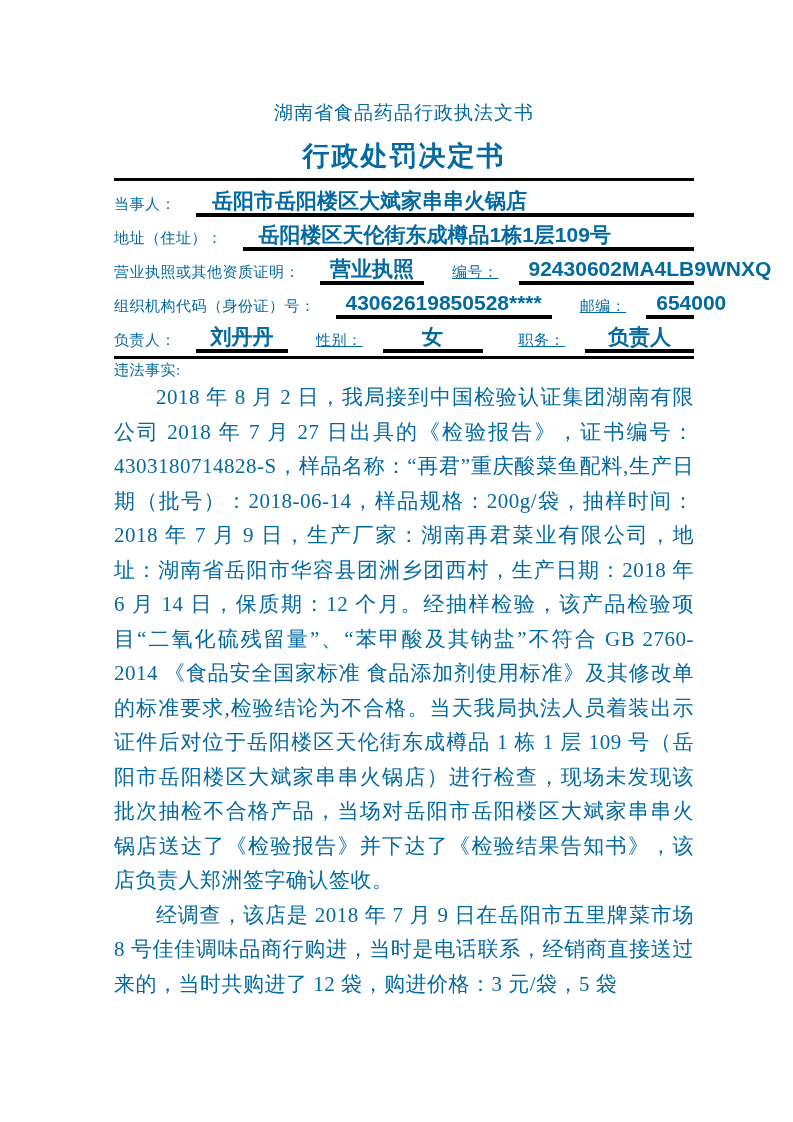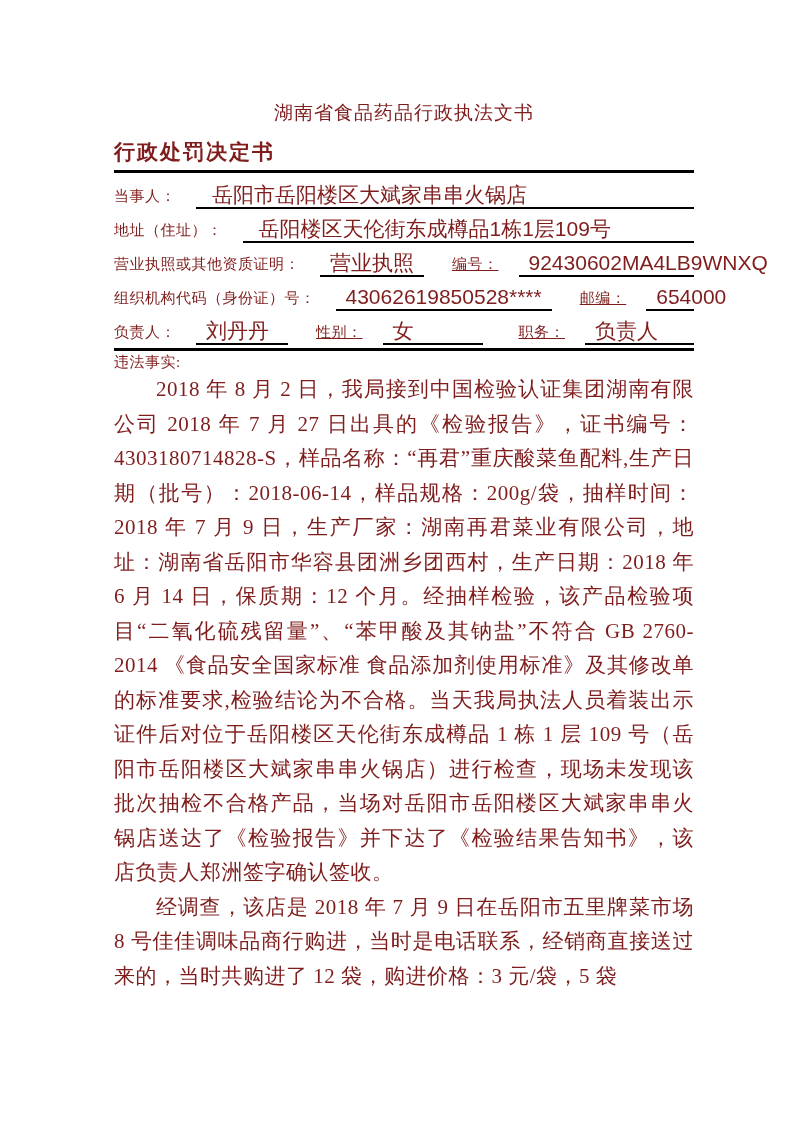--- a/index.html
+++ b/index.html
@@ -4,42 +4,42 @@
 <style>
   html, body {
     margin: 0;
     padding: 0;
     background: #e8e8e8;
   }
   .page {
     width: 793px;
     height: 1122px;
     background: #ffffff;
-    color: #7f1d1d;
+    color: #0369a1;
     overflow: hidden;
     position: relative;
     margin: 0 auto;
     font-family: "Liberation Serif", "DejaVu Serif", serif;
   }
   .content {
     position: absolute;
     left: 114px;
     top: 0;
     width: 580px;
   }
   .doc-category {
     margin-top: 100px;
     text-align: center;
     font-size: 19px;
     letter-spacing: 1px;
   }
   .doc-title {
     margin-top: 12px;
-    text-align: left;
-    font-size: 21px;
+    text-align: center;
+    font-size: 27px;
     font-weight: bold;
     letter-spacing: 2px;
   }
   .doc-number {
     margin-top: 8px;
     text-align: right;
     font-size: 16px;
     letter-spacing: 0.5px;
     padding-right: 2px;
   }
@@ -59,30 +59,30 @@
   }
   .flabel {
     flex-shrink: 0;
     font-size: 15px;
     padding-bottom: 3px;
     white-space: nowrap;
     letter-spacing: 0.5px;
   }
   .fvalue {
     font-family: "Liberation Sans", "DejaVu Sans", sans-serif;
-    font-weight: normal;
+    font-weight: bold;
     font-size: 21px;
     line-height: 1.15;
-    border-bottom: 2px solid #000000;
+    border-bottom: 4px solid #000000;
     white-space: nowrap;
     padding: 0 10px;
   }
   .fvalue.fill { flex: 1 1 auto; min-width: 0; }
   .fvalue.left { text-align: left; padding-left: 16px; }
-  .fvalue.center { }
+  .fvalue.center { text-align: center; }
   .gap { margin-left: 8px; text-decoration: underline; }
   .section-label {
     font-size: 15px;
     margin-top: 2px;
     letter-spacing: 0.5px;
   }
   .body-text {
   }
   .para {
     margin: 0;

